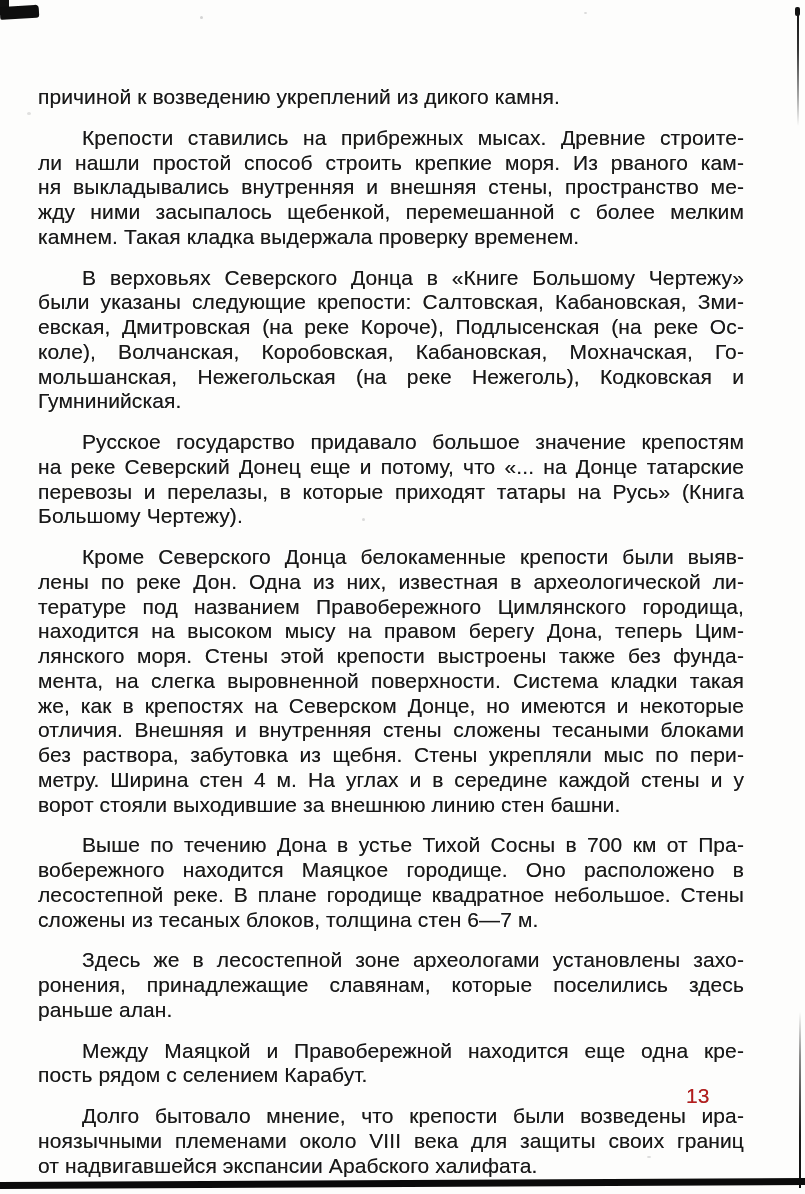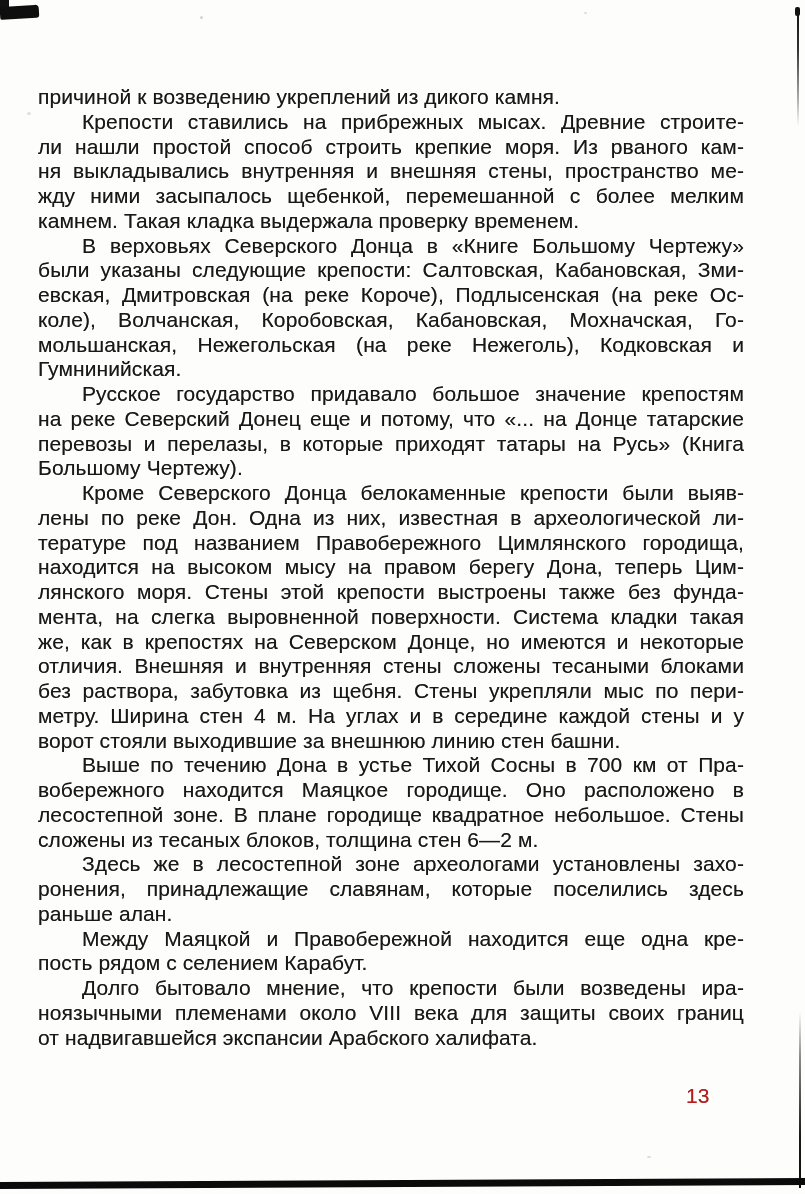--- a/index.html
+++ b/index.html
@@ -26,21 +26,21 @@
   }
   .line {
     height: 24.75px;
     line-height: 24.75px;
     text-align: justify;
     text-align-last: justify;
     white-space: nowrap;
     overflow: visible;
   }
   .line.last { text-align-last: left; white-space: normal; }
-  .line.indent { text-indent: 44px; }
+  .line.indent { text-indent: 44px; margin-top: 16px; }
 
   .page-number {
     position: absolute;
     left: 686px; top: 1084px;
     font-size: 21px;
     color: #b91c1c;
     text-shadow: 0 0 0.4px rgba(20,20,20,0.5);
   }
 
   
@@ -135,22 +135,22 @@
       <div class="line">находится на высоком мысу на правом берегу Дона, теперь Цим-</div>
       <div class="line">лянского моря. Стены этой крепости выстроены также без фунда-</div>
       <div class="line">мента, на слегка выровненной поверхности. Система кладки такая</div>
       <div class="line">же, как в крепостях на Северском Донце, но имеются и некоторые</div>
       <div class="line">отличия. Внешняя и внутренняя стены сложены тесаными блоками</div>
       <div class="line">без раствора, забутовка из щебня. Стены укрепляли мыс по пери-</div>
       <div class="line">метру. Ширина стен 4 м. На углах и в середине каждой стены и у</div>
       <div class="line last">ворот стояли выходившие за внешнюю линию стен башни.</div>
       <div class="line indent">Выше по течению Дона в устье Тихой Сосны в 700 км от Пра-</div>
       <div class="line">вобережного находится Маяцкое городище. Оно расположено в</div>
-      <div class="line">лесостепной зоне. В плане городище квадратное небольшое. Стены</div>
-      <div class="line last">сложены из тесаных блоков, толщина стен 6—2 м.</div>
+      <div class="line">лесостепной реке. В плане городище квадратное небольшое. Стены</div>
+      <div class="line last">сложены из тесаных блоков, толщина стен 6—7 м.</div>
       <div class="line indent">Здесь же в лесостепной зоне археологами установлены захо-</div>
       <div class="line">ронения, принадлежащие славянам, которые поселились здесь</div>
       <div class="line last">раньше алан.</div>
       <div class="line indent">Между Маяцкой и Правобережной находится еще одна кре-</div>
       <div class="line last">пость рядом с селением Карабут.</div>
       <div class="line indent">Долго бытовало мнение, что крепости были возведены ира-</div>
       <div class="line">ноязычными племенами около VIII века для защиты своих границ</div>
       <div class="line last">от надвигавшейся экспансии Арабского халифата.</div>
     </main>
 

